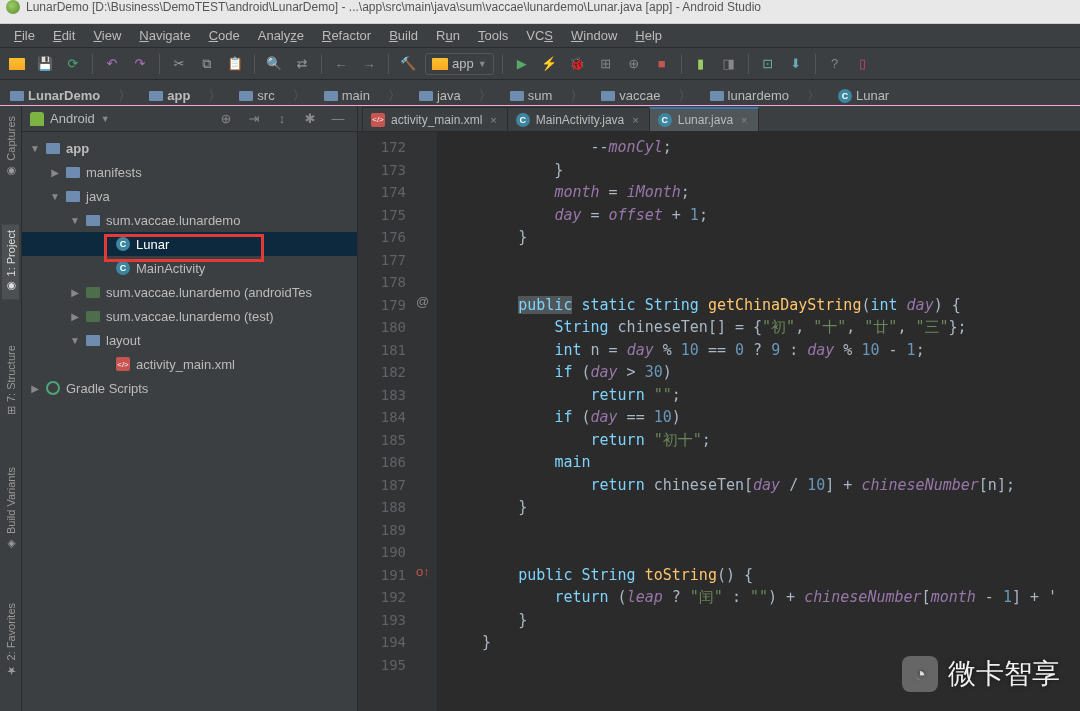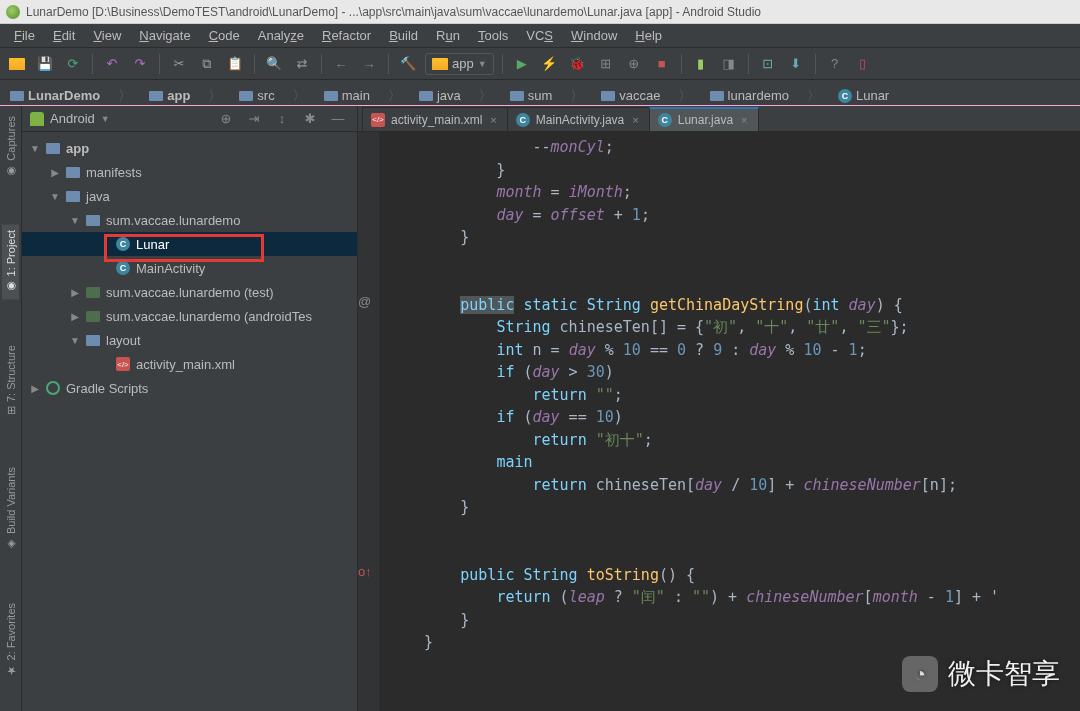--- a/index.html
+++ b/index.html
@@ -11,21 +11,20 @@
   width: 1080px;
   height: 711px;
   overflow: hidden;
   position: relative;
 }
 .titlebar {
   background: #e8e8e8;
   color: #555;
   height: 24px;
   display: flex;
-  align-items: center;
   padding: 0 6px;
   font-size: 12px;
   gap: 6px;
   border-bottom: 1px solid #ccc;
 }
 .titlebar .logo {
   width: 14px; height: 14px; border-radius: 50%;
   background: radial-gradient(circle at 40% 40%, #9ccc65, #558b2f);
   flex: none;
 }
@@ -292,26 +291,26 @@
           <span>Lunar</span>
         </div>
       <div class="tn" style="padding-left:78px">
           <span class="arrow none"></span>
           <span class="class-ic">C</span>
           <span>MainActivity</span>
         </div>
       <div class="tn" style="padding-left:48px">
           <span class="arrow col"></span>
           <span class="test-folder"></span>
-          <span>sum.vaccae.lunardemo (test)</span>
+          <span>sum.vaccae.lunardemo (androidTes</span>
         </div>
       <div class="tn" style="padding-left:48px">
           <span class="arrow col"></span>
           <span class="test-folder"></span>
-          <span>sum.vaccae.lunardemo (androidTes</span>
+          <span>sum.vaccae.lunardemo (test)</span>
         </div>
       <div class="tn" style="padding-left:48px">
           <span class="arrow exp"></span>
           <span class="module-ic"></span>
           <span>layout</span>
         </div>
       <div class="tn" style="padding-left:78px">
           <span class="arrow none"></span>
           <span class="xml-ic">&lt;/&gt;</span>
           <span>activity_main.xml</span>
@@ -337,20 +336,45 @@
         <span>MainActivity.java</span>
         <span class="close-x">×</span>
       </div>
       <div class="ftab active">
         <span class="class-ic">C</span>
         <span>Lunar.java</span>
         <span class="close-x">×</span>
       </div>
     </div>
     <div class="editor-body">
+      <div class="gutter" id="gutter">172
+173
+174
+175
+176
+177
+178
+179
+180
+181
+182
+183
+184
+185
+186
+187
+188
+189
+190
+191
+192
+193
+194
+195
+</div>
       <div class="marks-col" id="marks">
           <div style="padding-top:4px">
             <div style="height:22.5px"></div>
             <div style="height:22.5px"></div>
             <div style="height:22.5px"></div>
             <div style="height:22.5px"></div>
             <div style="height:22.5px"></div>
             <div style="height:22.5px"></div>
             <div style="height:22.5px"></div>
             <div style="height:22.5px;color:#888">@</div>

